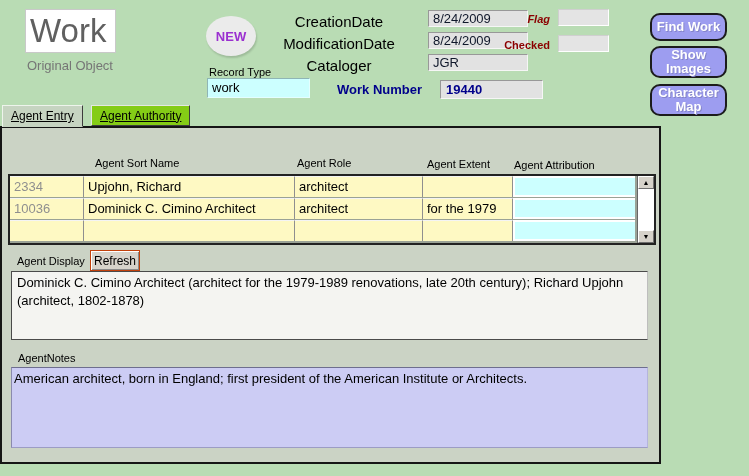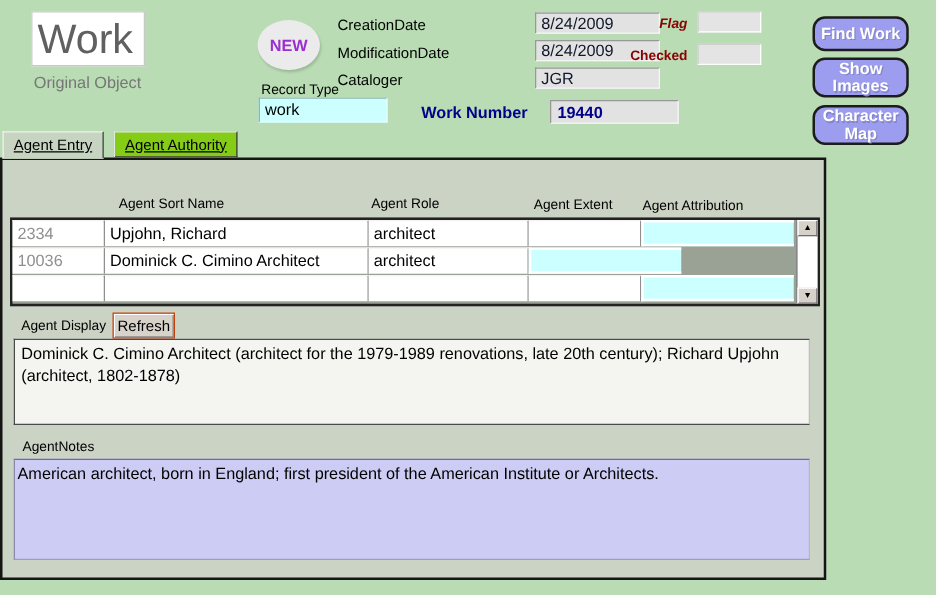--- a/index.html
+++ b/index.html
@@ -20,21 +20,21 @@
     color:#9b30d0; font-weight:bold; font-size:13px;
     display:flex; align-items:center; justify-content:center; cursor:pointer; }
 
   
   #record-type-label { left:209px; top:66px; font-size:11px; color:#000; }
   #record-type-field { left:207px; top:78px; width:103px; height:20px; background:#ccffff;
     border:1px solid; border-color:#8fb5b5 #e4ffff #e4ffff #8fb5b5;
     font-size:13px; padding:1px 4px; color:#000; }
 
   
-  .meta-label { width:138px; text-align:left; font-size:12px; color:#000; left:270px; }
+  .meta-label { width:138px; text-align:center; font-size:15px; color:#000; left:270px; }
   .meta-field { left:428px; width:100px; height:17px; background:#e2e2e2;
     border:1px solid; border-color:#989898 #f6f6f6 #f6f6f6 #989898;
     font-size:13px; padding:0 4px; color:#0f172a; line-height:15px; }
 
   
   .red-label { font-size:11px; font-weight:bold; color:#8b0000; text-align:right; }
   #flag-label { left:500px; top:13px; width:50px;font-style:italic; }
   #checked-label { left:490px; top:39px; width:60px; }
   .flag-field { left:558px; width:51px; height:17px; background:#e4e4e4;
     border:1px solid; border-color:#cfcfcf #ffffff #ffffff #cfcfcf; }
@@ -74,21 +74,21 @@
   #col-role { left:297px; top:157px; }
   #col-extent { left:427px; top:158px; }
   #col-attribution { left:514px; top:159px; }
 
   
   #agent-table { left:8px; top:174px; width:648px; height:71px; border:2px solid #222;
     background:#9aa296; display:flex; z-index:2; }
   #agent-rows { flex:1; display:flex; flex-direction:column; }
   .agent-row { display:flex; height:21px; margin-bottom:1px; }
   .agent-row:last-child { margin-bottom:0; }
-  .cell { background:#ffffff; font-size:13px; padding:1px 4px; line-height:18px;
+  .cell { background:#fef9c3; font-size:13px; padding:1px 4px; line-height:18px;
     border-right:1px solid #8f8f8f; border-top:1px solid #f4f4f4; overflow:hidden;
     white-space:nowrap; }
   .cell-id { width:74px; color:#8f8f8f; }
   .cell-sort { width:211px; color:#000; }
   .cell-role { width:128px; color:#000; }
   .cell-extent { width:90px; color:#000; }
   .cell-attr { width:122px; background:#ccffff; border:2px solid #ffffff; border-right:none; }
 
   
   #table-scrollbar { width:17px; background:#ffffff; border-left:1px solid #666;
@@ -162,20 +162,21 @@
         <div class="cell cell-id">2334</div>
         <div class="cell cell-sort">Upjohn, Richard</div>
         <div class="cell cell-role">architect</div>
         <div class="cell cell-extent"></div>
         <div class="cell cell-attr"></div>
       </div>
       <div class="agent-row">
         <div class="cell cell-id">10036</div>
         <div class="cell cell-sort">Dominick C. Cimino Architect</div>
         <div class="cell cell-role">architect</div>
+        <div class="cell cell-extent">for the 1979</div>
         <div class="cell cell-attr"></div>
       </div>
       <div class="agent-row">
         <div class="cell cell-id"></div>
         <div class="cell cell-sort"></div>
         <div class="cell cell-role"></div>
         <div class="cell cell-extent"></div>
         <div class="cell cell-attr"></div>
       </div>
     </div>

